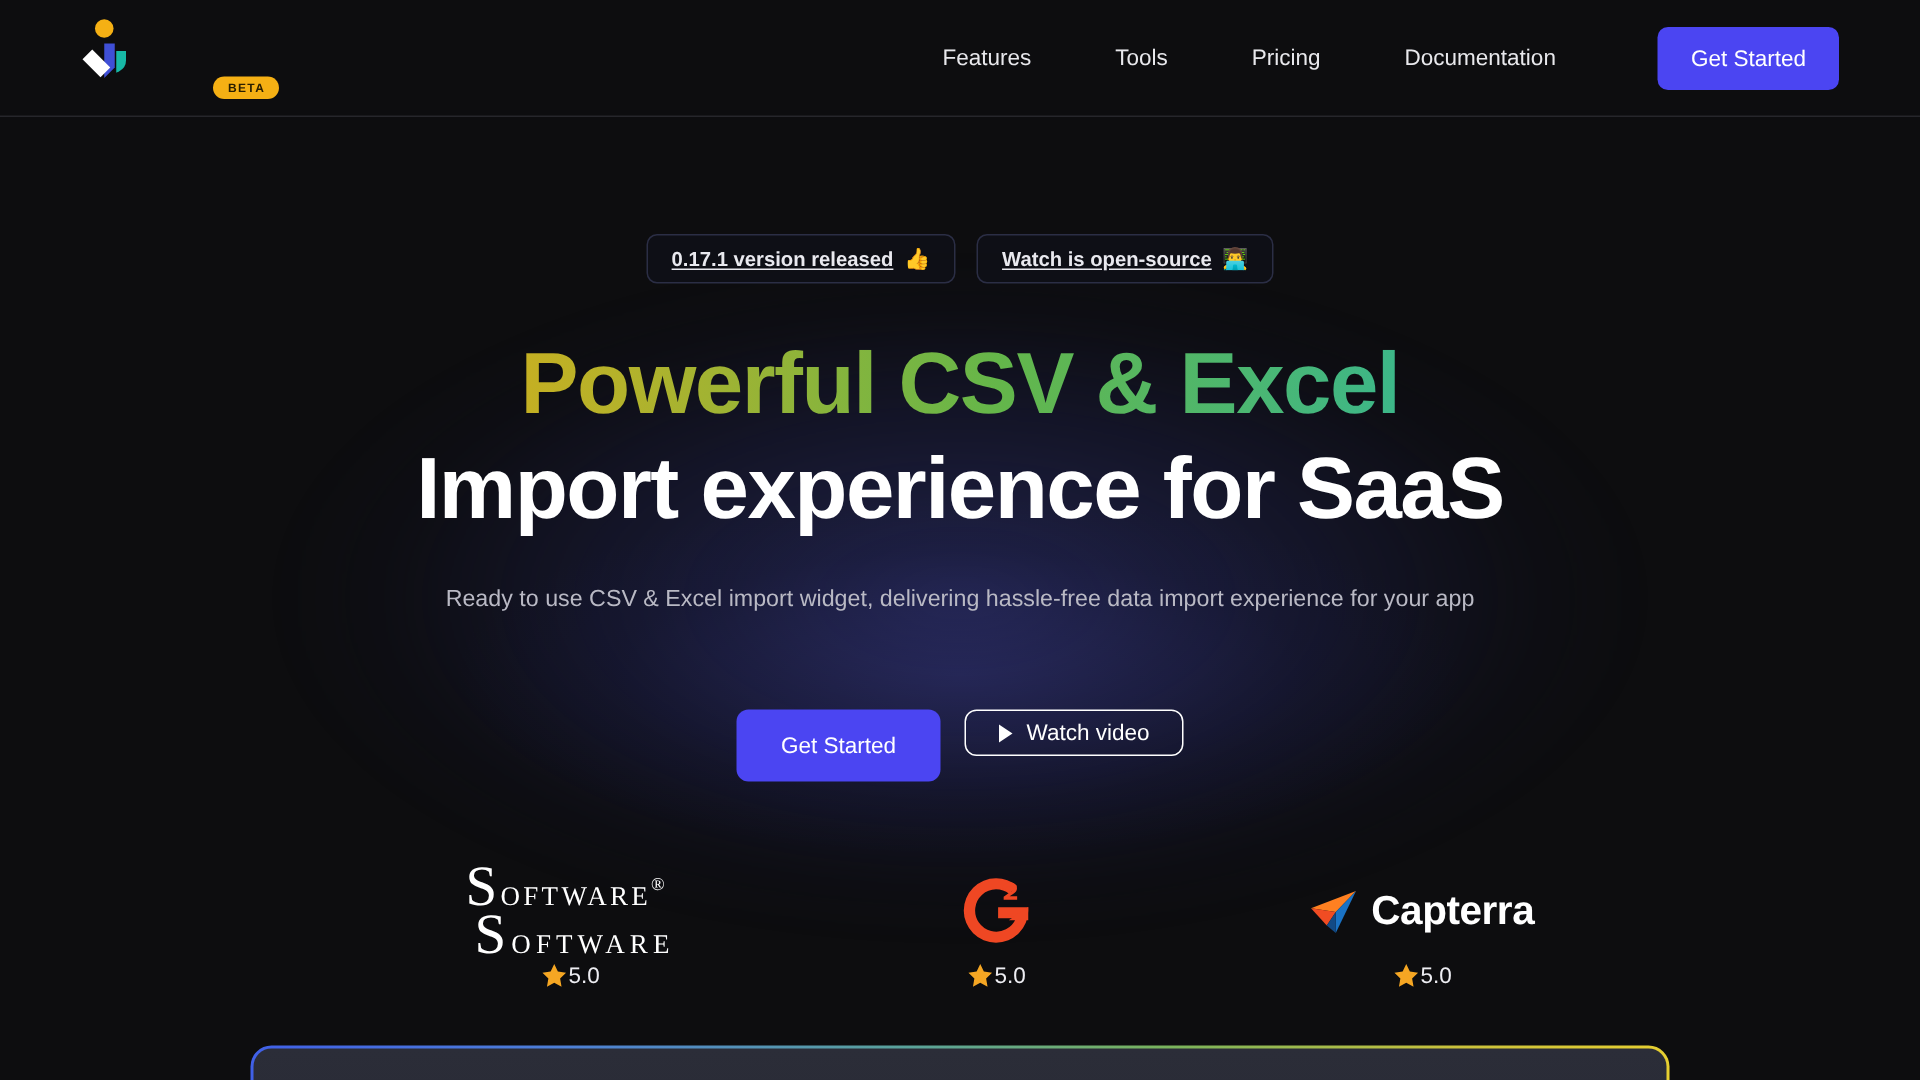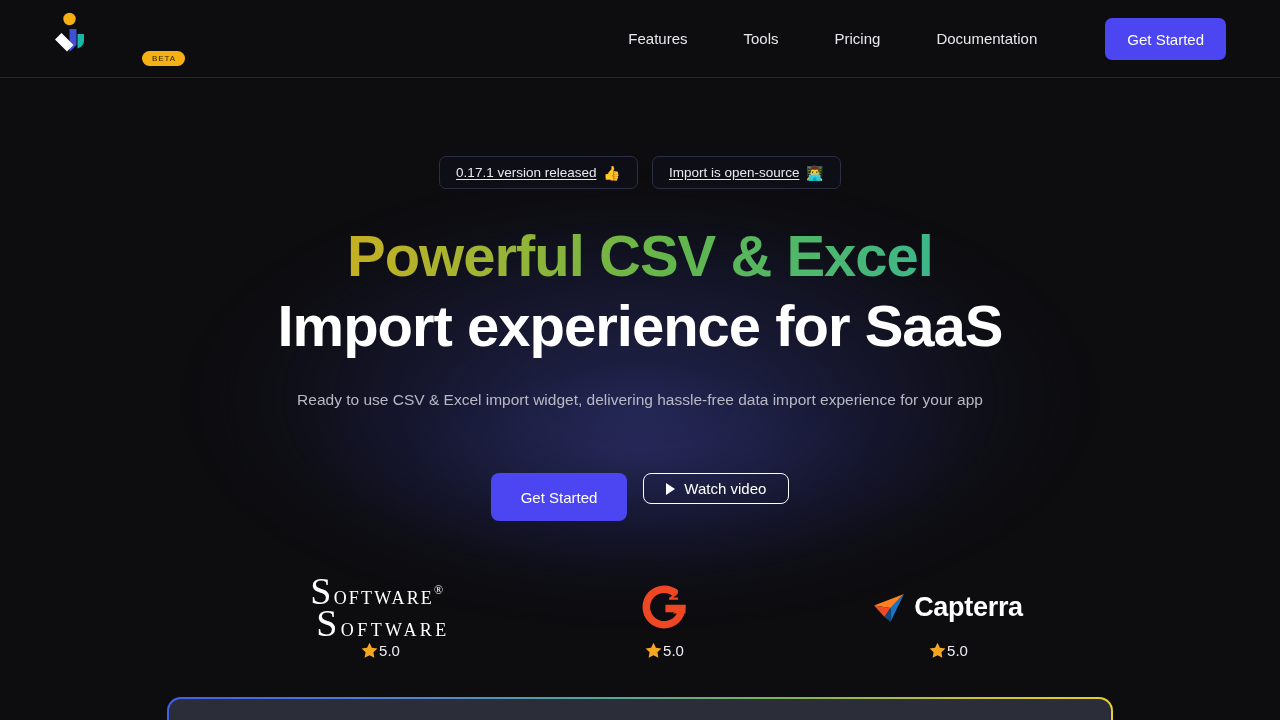--- a/index.html
+++ b/index.html
@@ -80,21 +80,21 @@
     line-height: 54px;
     margin-left: -2px;
   }
   .beta-badge {
     position: absolute;
     left: 142px;
     top: 51px;
     background: #f5b014;
     color: #2a1e00;
     font-size: 8px;
-    font-weight: 400;
+    font-weight: 700;
     letter-spacing: 0.9px;
     padding: 3px 9px 3px 10px;
     border-radius: 9px;
     text-align: center;
   }
 
   .nav {
     position: absolute;
     right: 54px;
     top: 0;
@@ -141,24 +141,25 @@
     margin-top: 78px;
   }
   .badge {
     border: 1px solid #2b2e45;
     border-radius: 7px;
     background: rgba(16,17,26,0.65);
     padding: 8px 16px;
     font-size: 13.5px;
     color: #e9e9ef;
     display: flex;
-    align-items: center;
+    align-items: flex-start;
     gap: 7px;
     cursor: pointer;
     white-space: nowrap;
+    font-weight: bold;
   }
   .badge-text { text-decoration: underline; text-underline-offset: 2px; }
   .badge-emoji { font-size: 14px; line-height: 1; }
 
   .headline {
     margin-top: 32px;
     font-size: 58px;
     font-weight: 700;
     line-height: 70px;
     letter-spacing: -1px;
@@ -334,21 +335,21 @@
   </div>
 
   <div class="hero">
 
     <div class="badges">
       <div class="badge">
         <span class="badge-text">0.17.1 version released</span>
         <span class="badge-emoji">👍</span>
       </div>
       <div class="badge">
-        <span class="badge-text">Import is open-source</span>
+        <span class="badge-text">Watch is open-source</span>
         <span class="badge-emoji">👨‍💻</span>
       </div>
     </div>
 
     <h1 class="headline">
       <span class="headline-gradient">Powerful CSV &amp; Excel</span>
       <span class="headline-plain">Import experience for SaaS</span>
     </h1>
 
     <p class="subhead">Ready to use CSV &amp; Excel import widget, delivering hassle-free data import experience for your app</p>

